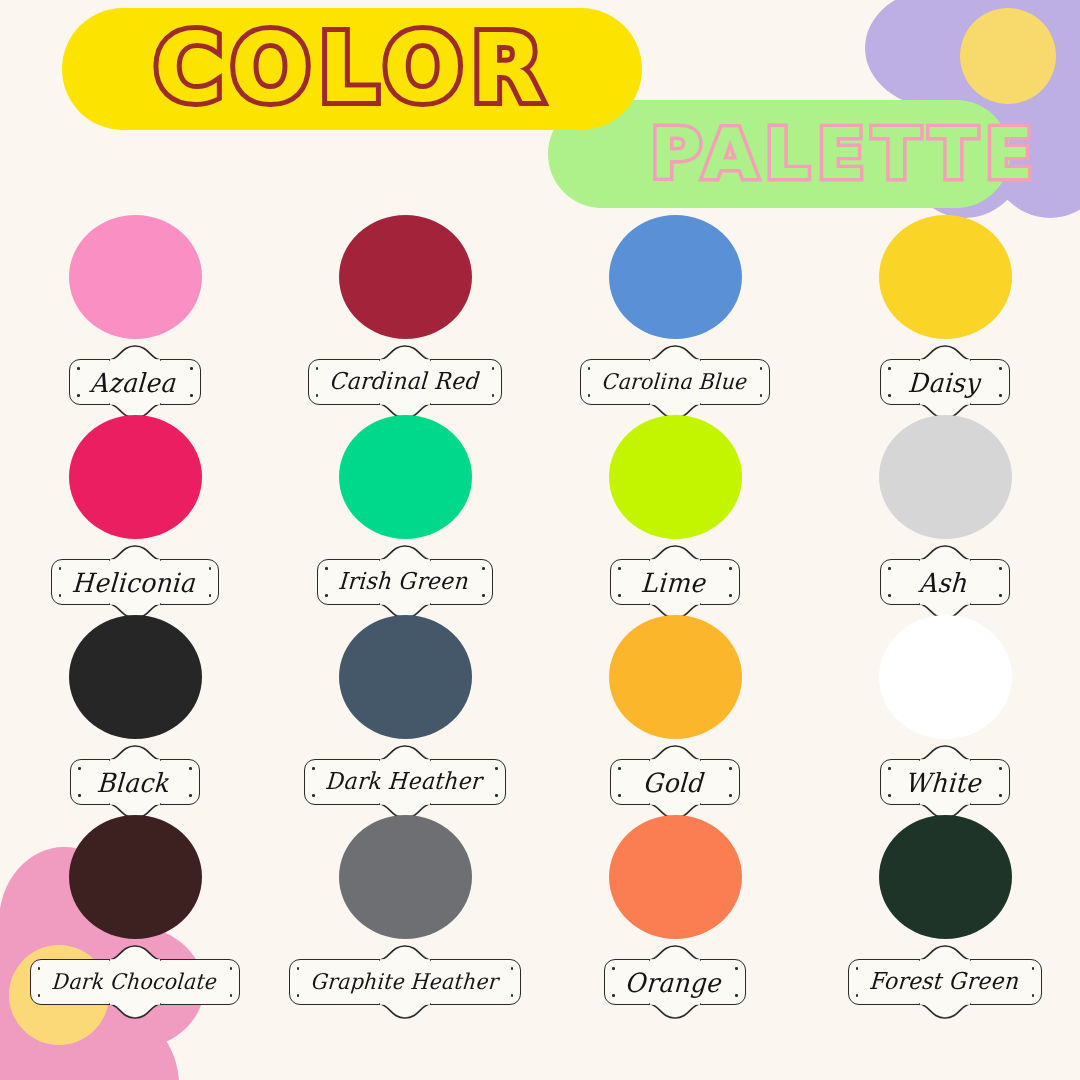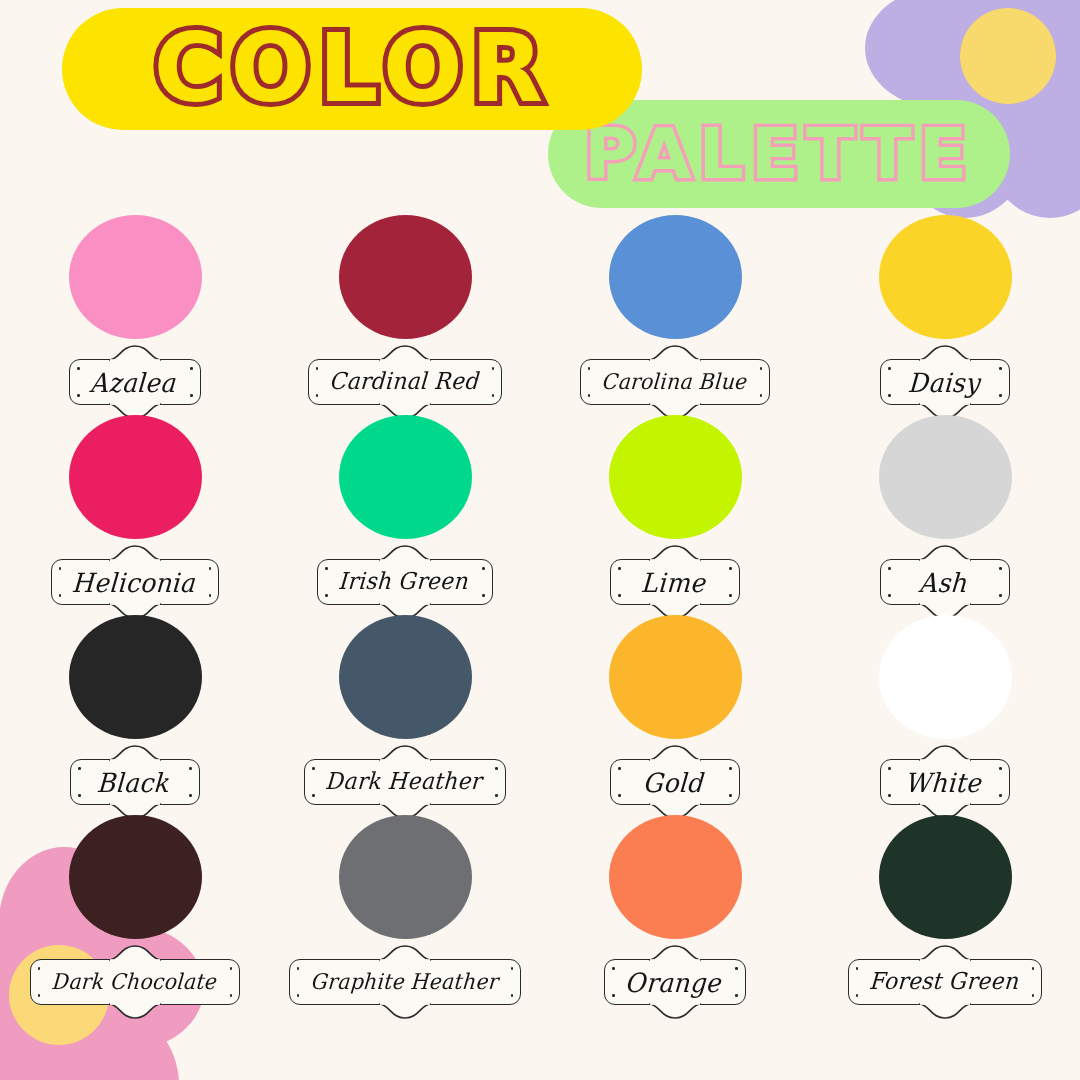--- a/index.html
+++ b/index.html
@@ -52,20 +52,21 @@
     background: #FCE300;
     z-index: 5;
   }
   #banner-palette {
     left: 548px;
     top: 100px;
     width: 462px;
     height: 108px;
     background: #AEF08A;
     z-index: 4;
+    justify-content: flex-end;
   }
   .title-color {
     font-family: "DejaVu Sans", sans-serif;
     font-weight: 700;
     font-size: 84px;
     letter-spacing: 7px;
     color: #FCE300;
     -webkit-text-stroke: 9px #9E2A2B;
     paint-order: stroke fill;
     transform: scaleX(1.12) scaleY(1.12);

